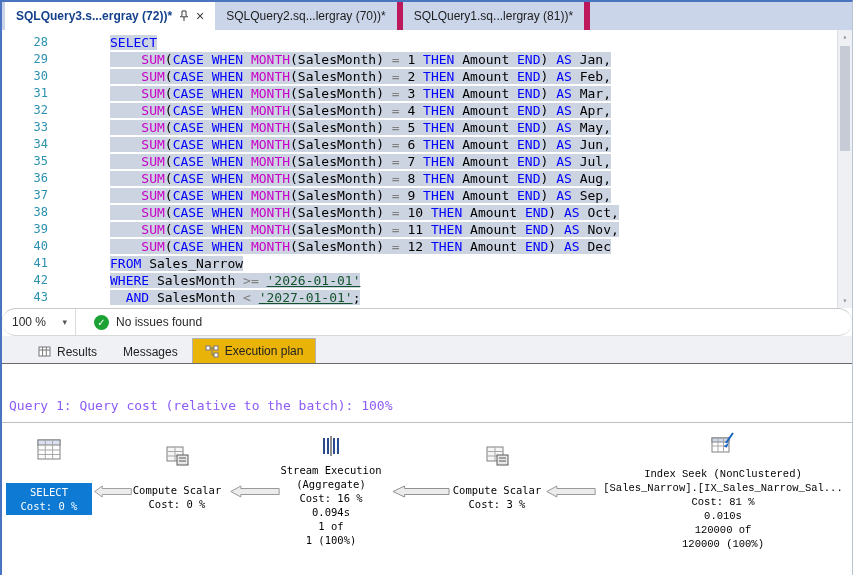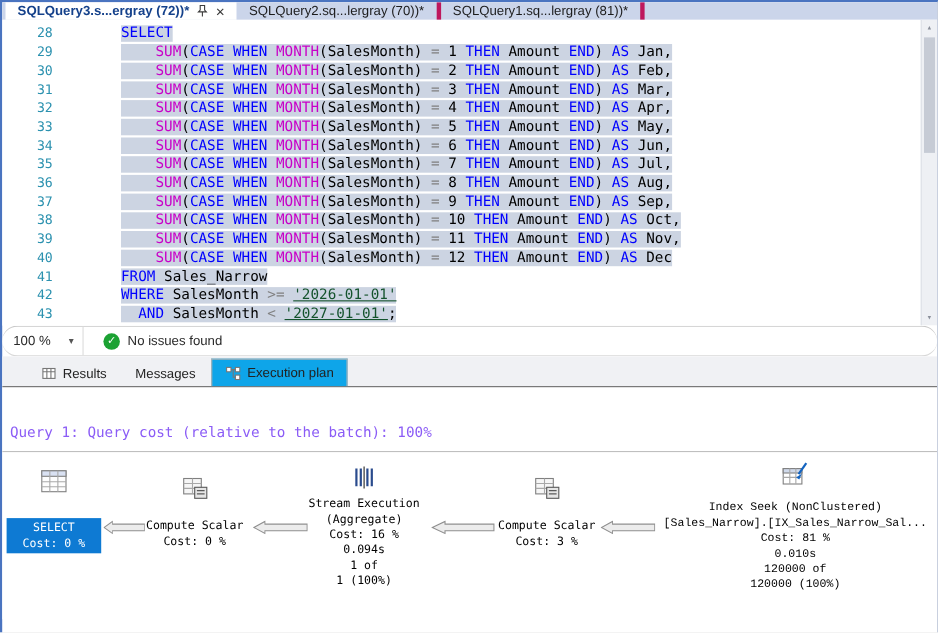--- a/index.html
+++ b/index.html
@@ -1,21 +1,21 @@
 <!DOCTYPE html>
 <html><head>
 <meta charset="utf-8">
 <style>
   *{margin:0;padding:0;box-sizing:border-box;}
   html,body{background:#e9e9e9;}
   body{font-family:"Liberation Sans",sans-serif;}
   .window{width:853px;height:575px;background:#fff;border-top:2px solid #4a74c0;border-left:2px solid #4a74c0;border-right:1px solid #b9c3d6;overflow:hidden;position:relative;}
   
-  .doc-tabbar{height:16px;background:#cbd5ea;display:flex;align-items:stretch;padding-left:3px;}
-  .doc-tab{display:flex;align-items:center;gap:7px;padding:0 11px;font-size:12px;color:#1c1c1c;border-right:4px solid #be185d;cursor:default;}
+  .doc-tabbar{height:28px;background:#cbd5ea;display:flex;align-items:stretch;padding-left:3px;}
+  .doc-tab{display:flex;align-items:center;gap:7px;padding:0 11px;font-size:12px;color:#1c1c1c;border-right:6px solid #be185d;cursor:default;}
   .doc-tab.active{background:#ffffff;color:#14418b;font-weight:bold;border-right:none;}
   .doc-tab .close{font-size:14px;color:#3b3b3b;font-weight:normal;line-height:1;}
   
   .editor{height:278px;position:relative;background:#fff;font-family:"DejaVu Sans Mono","Liberation Mono",monospace;font-size:13px;line-height:17px;overflow:hidden;}
   .ed-lines{padding-top:4px;}
   .ed-line{display:flex;white-space:pre;height:17px;}
   .ln{width:46px;flex:none;text-align:right;color:#2b91af;font-size:12px;}
   .code{margin-left:62px;}
   .sel{background:#ccd4e2;}
   .tk-kw{color:#0000ff;}
@@ -29,21 +29,21 @@
   .thumb{position:absolute;top:16px;left:2px;right:2px;height:105px;background:#c6cbd5;}
   
   .ed-status{height:28px;border-top:1px solid #c9c9c9;border-bottom:1px solid #d8d8d8;display:flex;align-items:center;background:#fff;font-size:12px;color:#2a2a2a;border-radius:14px;}
   .zoom{width:74px;height:100%;padding:0 8px 0 10px;display:flex;align-items:center;justify-content:space-between;border-right:1px solid #dcdcdc;}
   .caret{font-size:9px;color:#555;}
   .health{display:flex;align-items:center;gap:7px;margin-left:18px;}
   .check{width:15px;height:15px;border-radius:50%;background:#1ca233;color:#fff;font-size:10px;display:flex;align-items:center;justify-content:center;flex:none;}
   
   .rtabbar{height:27px;background:#f0f1f4;display:flex;align-items:flex-end;padding-left:24px;gap:2px;}
   .rtab{height:23px;display:flex;align-items:center;gap:6px;padding:0 12px;font-size:12px;color:#222;}
-  .rtab.active{background:#0ea5e9;border:1px solid #b4b4b4;border-bottom:none;height:25px;}
+  .rtab.active{background:#eab308;border:1px solid #b4b4b4;border-bottom:none;height:25px;}
   
   .plan-text{height:59px;border-top:1px solid #6b6b6b;background:#fff;font-family:"DejaVu Sans Mono","Liberation Mono",monospace;font-size:13px;line-height:16px;padding:2px 7px 0;overflow:hidden;white-space:pre;color:#8b5cf6;}
   
   .plan-area{height:153px;background:#fff;border-top:1px solid #bfbfbf;position:relative;font-family:"DejaVu Sans Mono","Liberation Mono",monospace;font-size:10.5px;line-height:14px;color:#000;}
   .pnode{position:absolute;top:0;bottom:0;text-align:center;}
   .picon{display:block;margin:0 auto;}
   .plabel div{white-space:nowrap;}
   .n0{left:4px;width:86px;}   .n0 .picon{margin-top:14px;} .n0 .plabel{margin-top:20px;}
   .n1{left:118px;width:114px;}.n1 .picon{margin-top:20px;} .n1 .plabel{margin-top:14px;}
   .n2{left:262px;width:134px;}.n2 .picon{margin-top:10px;} .n2 .plabel{margin-top:4px;}

